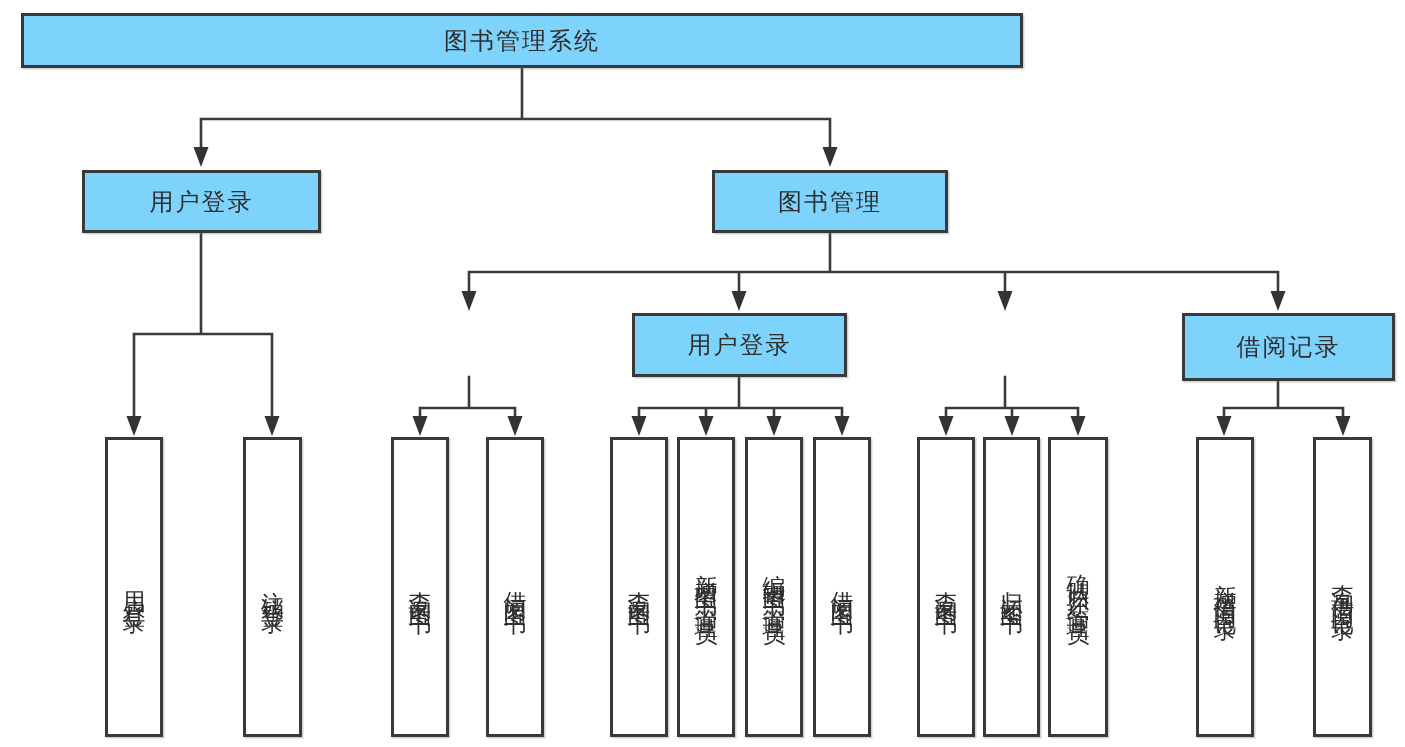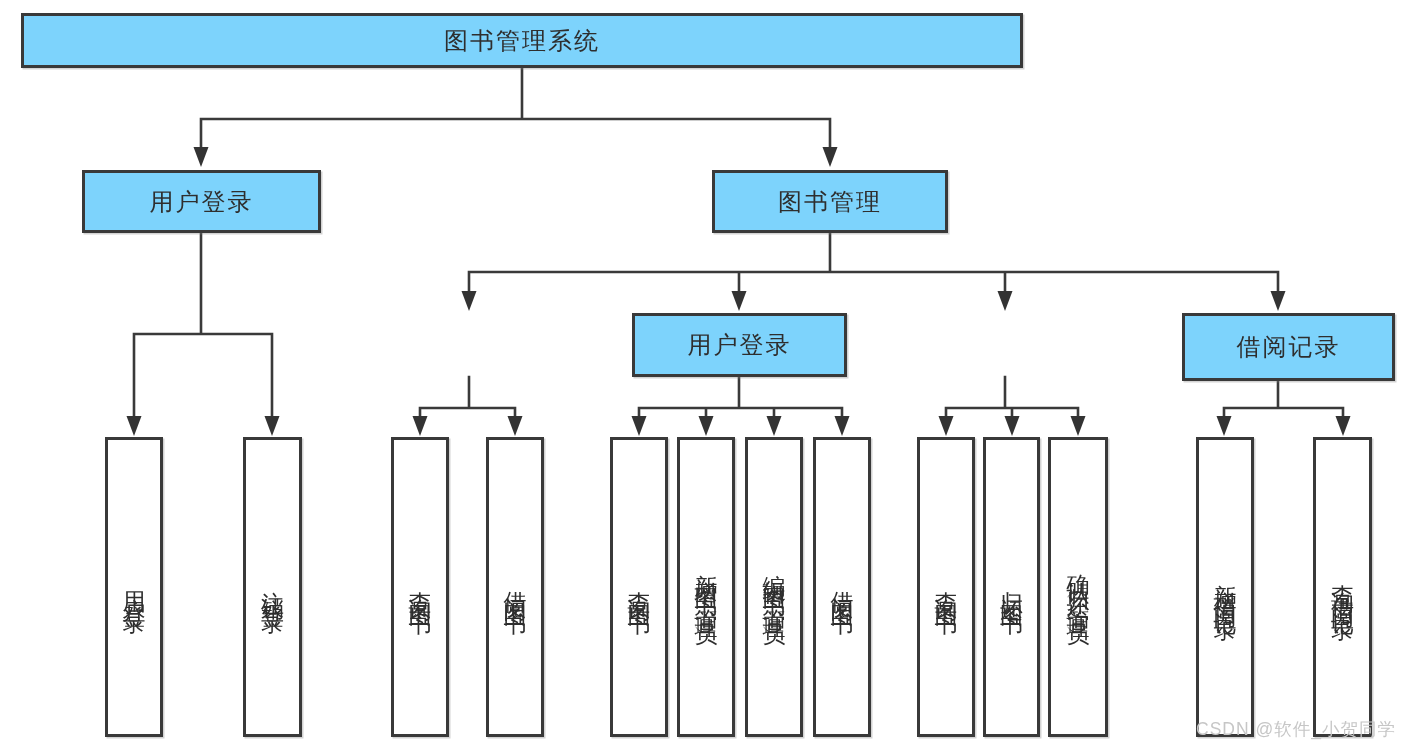--- a/index.html
+++ b/index.html
@@ -173,15 +173,14 @@
     <span>确认归还（管理员）</span>
   </div>
 
   <div class="vnode" style="left:1196px; top:437px; width:58px; height:300px;">
     <span>新增借阅记录</span>
   </div>
   <div class="vnode" style="left:1313px; top:437px; width:59px; height:300px;">
     <span>查询借阅记录</span>
   </div>
 
-  <div class="watermark">CSDN @软件_小贺同学</div>
 
 </div>
 
 </body></html>

